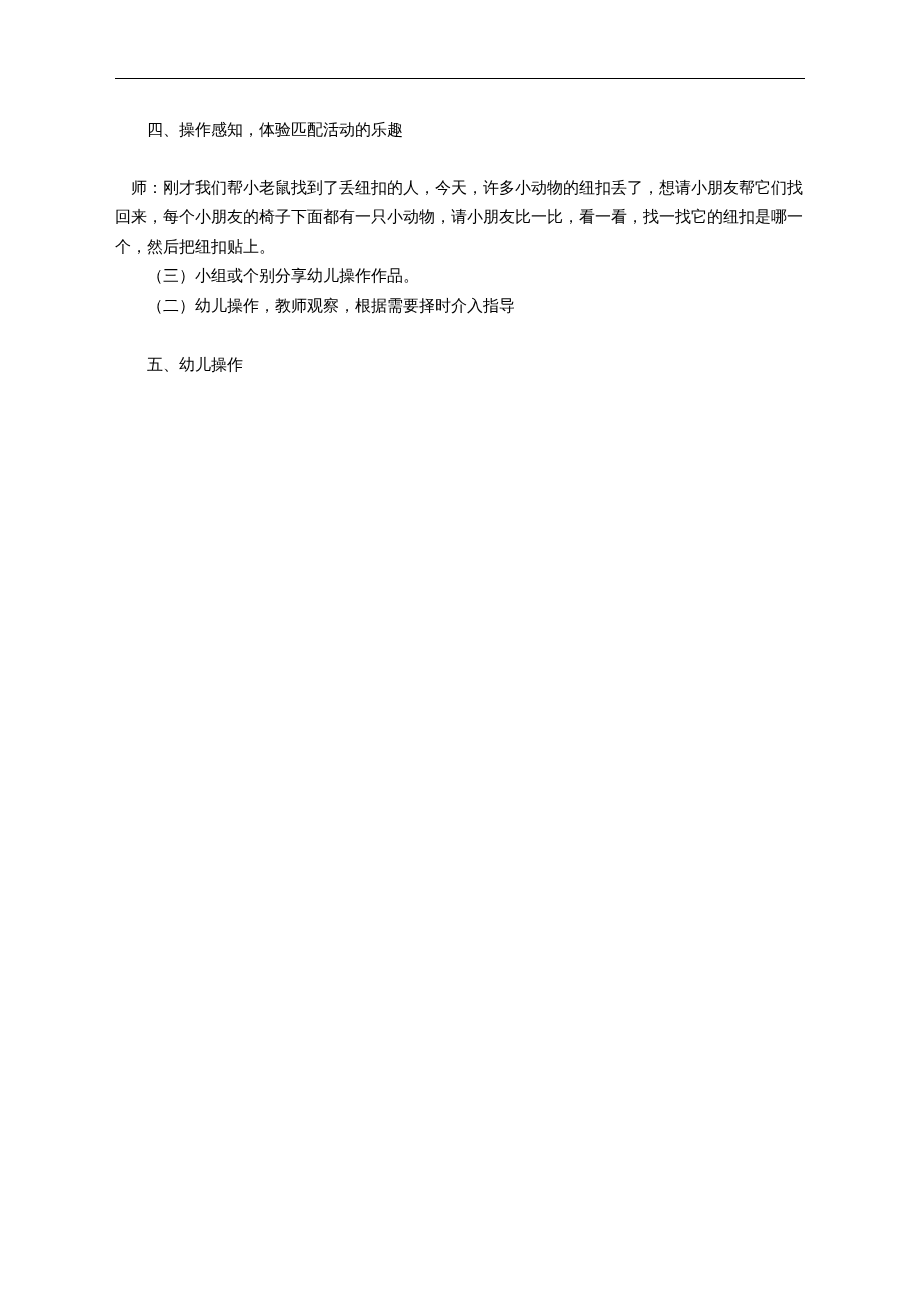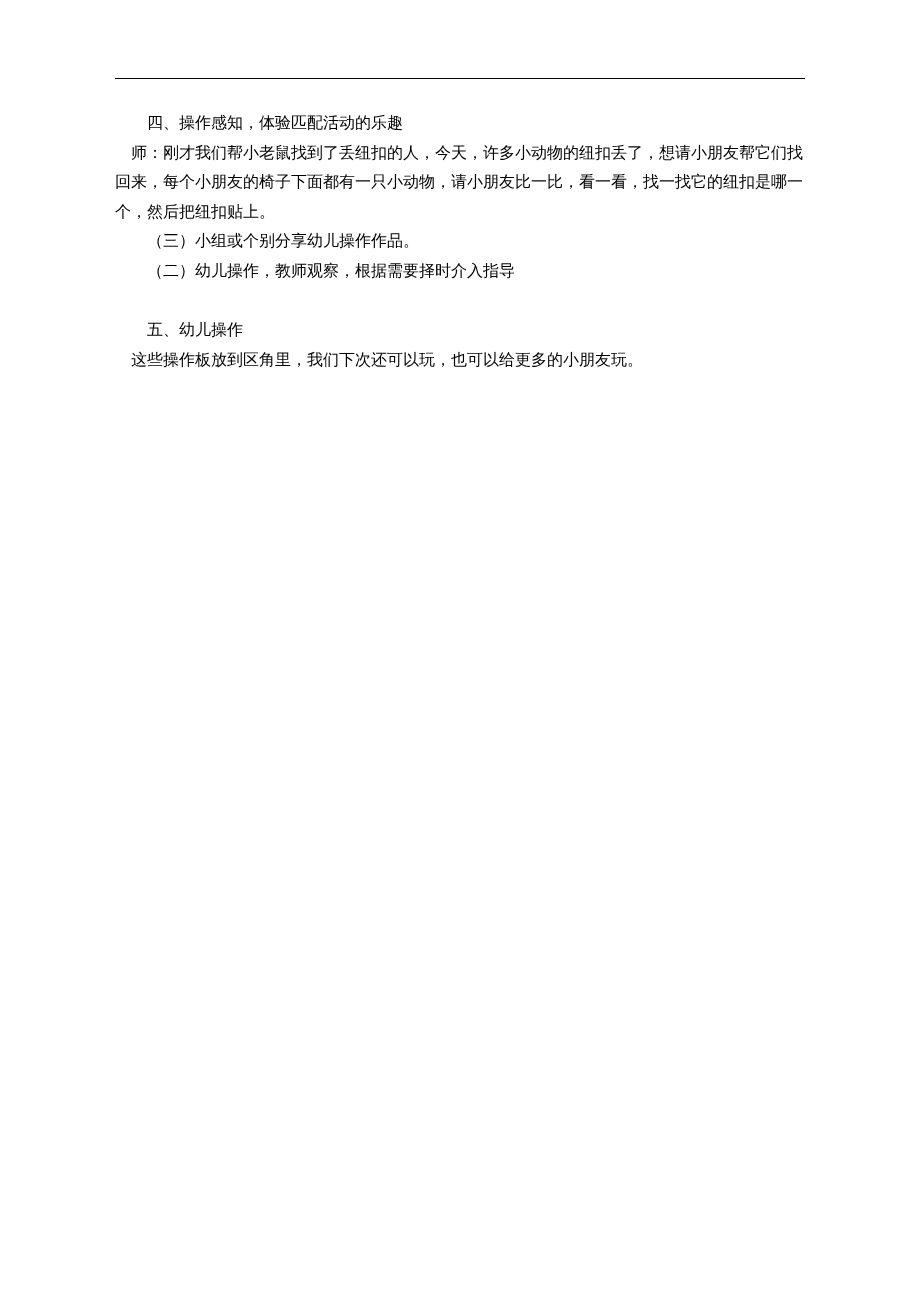--- a/index.html
+++ b/index.html
@@ -19,43 +19,43 @@
     }
     .hr-line {
       position: absolute;
       top: 78px;
       left: 115px;
       right: 115px;
       border-top: 1.5px solid #000000;
     }
     .content {
       position: absolute;
-      top: 108px;
+      top: 115px;
       left: 115px;
       right: 115px;
     }
     .indent-2 {
       text-indent: 2em;
     }
     .indent-1 {
       text-indent: 1em;
+      margin-top: 28px;
     }
     .para-block {
       margin-bottom: 0;
     }
     .spacer {
       height: 1.85em;
     }
   </style>
 </head>
 <body>
 
 <div class="hr-line"></div>
 
 <div class="content">
   <p class="indent-2 para-block">四、操作感知，体验匹配活动的乐趣</p>
   <p class="indent-1 para-block">师：刚才我们帮小老鼠找到了丢纽扣的人，今天，许多小动物的纽扣丢了，想请小朋友帮它们找回来，每个小朋友的椅子下面都有一只小动物，请小朋友比一比，看一看，找一找它的纽扣是哪一个，然后把纽扣贴上。</p>
   <p class="indent-2 para-block">（三）小组或个别分享幼儿操作作品。</p>
   <p class="indent-2 para-block">（二）幼儿操作，教师观察，根据需要择时介入指导</p>
   <div class="spacer"></div>
   <p class="indent-2 para-block">五、幼儿操作</p>
-  <p class="indent-1 para-block">这些操作板放到区角里，我们下次还可以玩，也可以给更多的小朋友玩。</p>
 </div>
 
 </body></html>

